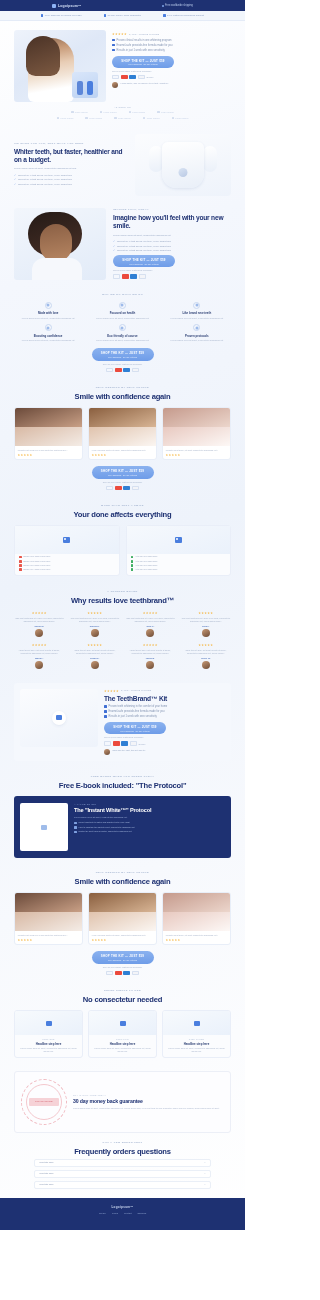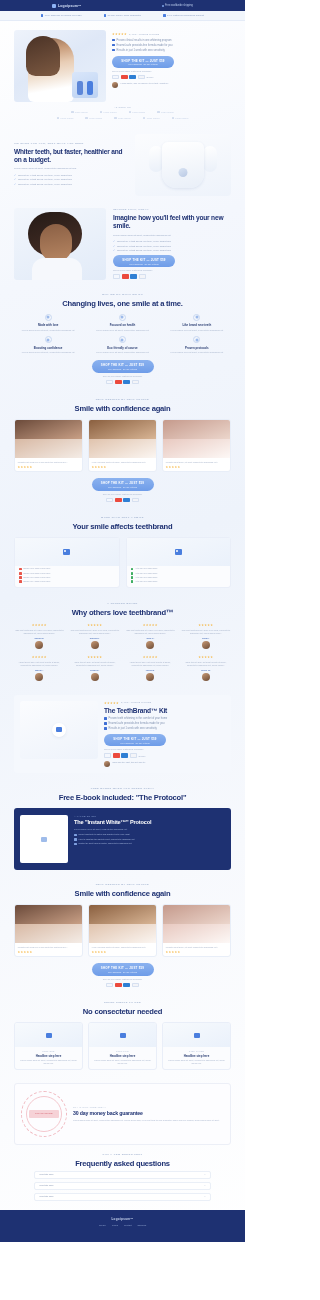--- a/index.html
+++ b/index.html
@@ -351,21 +351,20 @@
     </div>
     <div class="ph-face">
       <div class="h2h"></div>
       <div class="fc"></div>
       <div class="bd"></div>
     </div>
   </div>
 
   <div class="sec">
     <div class="eyebrow">WHY WE DO WHAT WE DO</div>
-    <div class="h2">Changing lives, one smile at a time.</div>
     <div class="fgrid">
       <div class="fcard">
           <div class="ic"></div>
           <div class="t">Made with love</div>
           <div class="d">Lorem ipsum dolor sit amet, consectetur adipiscing elit</div>
         </div>
       <div class="fcard">
           <div class="ic"></div>
           <div class="t">Focused on health</div>
           <div class="d">Lorem ipsum dolor sit amet, consectetur adipiscing elit</div>
@@ -445,21 +444,21 @@
         <i class="visa"></i>
           <i class="mc"></i>
           <i class="amex"></i>
           <i class="pp"></i>
       </div>
     </div>
   </div>
 
   <div class="sec">
     <div class="eyebrow">MORE THAN JUST A SMILE</div>
-    <div class="h2">Your smile affects teethbrand</div>
+    <div class="h2">Your done affects everything</div>
     <div class="cmp">
       <div class="cmpcard">
         <div class="ph">
             <span class="glyph"></span>
           </div>
         <div class="cmpli">
             <span class="mk bad"></span>
             <span class="t">Before no.1 issue you'll solve</span>
           </div>
         <div class="cmpli">
@@ -494,21 +493,21 @@
         <div class="cmpli">
             <span class="mk good"></span>
             <span class="t">After you feel your smile</span>
           </div>
       </div>
     </div>
   </div>
 
   <div class="sec">
     <div class="eyebrow">A TRUSTED BRAND</div>
-    <div class="h2">Why others love teethbrand™</div>
+    <div class="h2">Why results love teethbrand™</div>
     <div class="tgrid">
       <div class="tcard">
           <div class="stars">★★★★★</div>
           <div class="q">"The best whitening kit I have ever used, consectetur adipiscing elit, lorem ipsum dolor."</div>
           <div class="nm">Sarah M.</div>
           <div class="av"></div>
         </div>
       <div class="tcard">
           <div class="stars">★★★★★</div>
           <div class="q">"The best whitening kit I have ever used, consectetur adipiscing elit, lorem ipsum dolor."</div>
@@ -711,21 +710,21 @@
     </div>
     <div class="c">
       <div class="eb">TRY IT RISK FREE TODAY</div>
       <h3>30 day money back guarantee</h3>
       <div class="d">Lorem ipsum dolor sit amet, consectetur adipiscing elit. Lorem ipsum duis, if you just tried the risk guarantee super risk free pounds, lorem ipsum dolor sit amet.</div>
     </div>
   </div>
 
   <div class="faq">
     <div class="eyebrow">GOT A FEW QUESTIONS?</div>
-    <div class="h2">Frequently asked questions</div>
+    <div class="h2">Frequently orders questions</div>
     <div style="padding:0 20px">
       <div class="faqrow">
           <span class="q">Your title here</span>
           <span class="cv">⌄</span>
         </div>
       <div class="faqrow">
           <span class="q">Your title here</span>
           <span class="cv">⌄</span>
         </div>
       <div class="faqrow">

